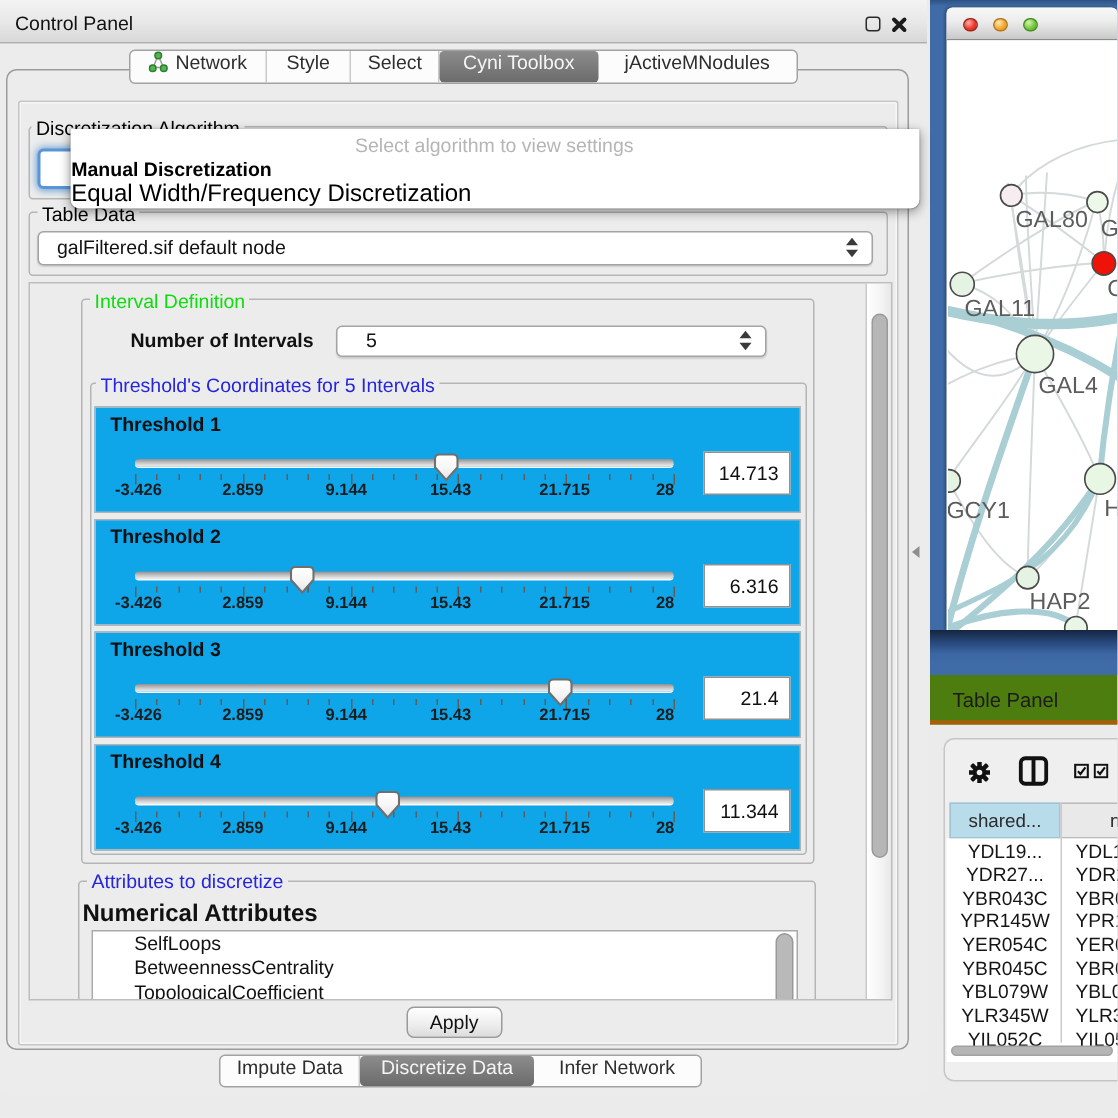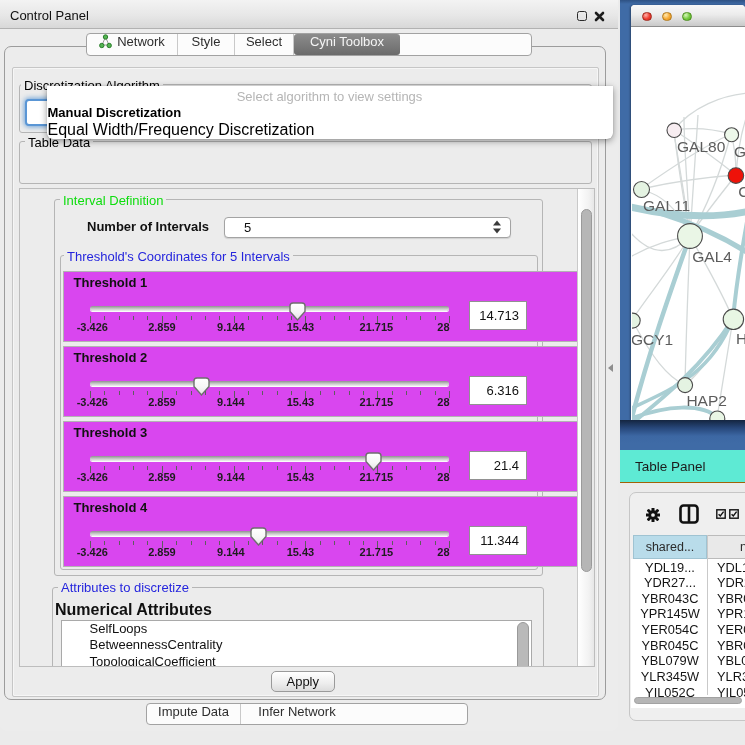--- a/index.html
+++ b/index.html
@@ -44,22 +44,22 @@
 #ddown { position:absolute; left:11.5px; top:85.5px; width:566px; height:53px; background:#fff;
   border-radius:0 0 6px 6px; box-shadow:0 2px 7px rgba(0,0,0,0.4), 0 0 1px rgba(0,0,0,0.3); z-index:30;margin-left:35px; }
 #ddown .r1 { position:absolute; top:3px; left:0; width:100%; text-align:center; font-size:13px; color:#b5b5b5; }
 #ddown .r2 { position:absolute; top:19px; left:1px; font-size:13px; font-weight:bold; color:#000; }
 #ddown .r3 { position:absolute; top:35px; left:1px; font-size:16px; color:#000; }
 
 #scrollpane { position:absolute; left:19px; top:188px; width:576px; height:479px;
   border:1px solid #bdbdbd; overflow:hidden; background:#ececec; }
 
 
-.tpanel { position:absolute; left:42.5px; width:527px; height:71px; border:1px solid #b3b3b3;
-  background:#d946ef; }
+.tpanel { position:absolute; left:42.5px; width:471px; height:71px; border:1px solid #b3b3b3;
+  background:#0ea5e9; }
 .tname { position:absolute; left:10px; top:3px; font-size:13px; font-weight:bold; color:#111; }
 .trk { position:absolute; left:26.5px; top:34.5px; width:359.0px; height:5px; border-radius:2.5px;
   background:linear-gradient(#909090,#c9c9c9 55%,#efefef); box-shadow:0 1px 0 #fafafa; }
 .thumb { position:absolute; top:30px; width:17px; height:19px; }
 .tk { position:absolute; top:44.5px; width:1px; background:#5e5e5e; }
 .tl { position:absolute; top:49px; transform:translateX(-50%); font-size:11px; font-weight:bold; color:#1d1d1d; }
 .vbox { position:absolute; left:405.5px; top:29px; width:58px; height:29px; background:#fff;
   border:1px solid #919191; font-size:13px; color:#111; text-align:right; line-height:27px;
   padding-right:7px; }
 
@@ -87,22 +87,22 @@
   background:linear-gradient(#2e5183 0px,#3f6ba6 4px,#3f6ba6); }
 #netwin { position:absolute; left:631px; top:5px; width:114px; height:415px; background:#fff;
   border-radius:4px 4px 0 0; box-shadow:-1px 0 2px rgba(0,0,0,0.35); }
 #nettitle { position:absolute; left:0; top:0; width:114px; height:22px;
   background:linear-gradient(#f8f8f8,#ececec 45%,#c9c9c9); border-bottom:1px solid #8d8d8d;
   border-radius:4px 4px 0 0; }
 .light { position:absolute; top:6.8px; width:9.5px; height:9.5px; border-radius:50%; }
 #netcanvas { position:absolute; left:1px; top:22px; width:113px; height:393px; background:#fff; overflow:hidden; }
 #botshadow { position:absolute; left:620px; top:420px; width:125px; height:30px;
   background:linear-gradient(#142540 0px,#27477a 8px,#3c67a3 16px,#3f6ba6 23px); }
-#tpbar { position:absolute; left:620px; top:450px; width:125px; height:33px; background:#5eead4;
-  border-bottom:1px solid #a16207; }
+#tpbar { position:absolute; left:620px; top:450px; width:125px; height:33px; background:#4d7c0f;
+  border-bottom:3px solid #a16207; }
 #tpbar span { position:absolute; left:15px; top:9px; font-size:13.5px; color:#1c1c1c; }
 #card { position:absolute; left:629px; top:491.5px; width:117px; height:229.5px; background:#efefef;
   border:1px solid #c6c6c6; border-radius:7px 0 0 7px; }
 #thead1 { position:absolute; left:633px; top:534.5px; width:74px; height:24.5px; background:#b9dcea;
   border:1px solid #9fc3d2; font-size:12.5px; color:#2b2b2b; text-align:center; line-height:23px; }
 #thead2 { position:absolute; left:707px; top:534.5px; width:38px; height:24.5px; background:#e9e9e9;
   border-top:1px solid #bbb; border-bottom:1px solid #bbb; font-size:12.5px; color:#2b2b2b; }
 #thead2 span { position:absolute; left:33px; top:4px; }
 #tbody { position:absolute; left:630.5px; top:559px; width:114.5px; height:148.8px; background:#fff; }
 .trow { position:absolute; left:633px; width:112px; height:15.65px; font-size:12.8px; color:#151515; }
@@ -126,20 +126,24 @@
   <div id="inpanel"></div>
 
   <div class="group" style="left:19px;top:84px;width:573px;height:49px"></div>
   <span class="gtitle" style="left:21px;top:78px">Discretization Algorithm</span>
   <div class="combo" style="left:25px;top:99px;width:561px;height:27px;border:2px solid #5a96d5;box-shadow:0 0 5px 1px rgba(90,150,213,0.85)">
       <span class="spnr"></span>
     </div>
 
   <div class="group" style="left:19px;top:141px;width:573px;height:43px"></div>
   <span class="gtitle" style="left:25px;top:135px">Table Data</span>
+  <div class="combo" style="left:25px;top:153.5px;width:556.5px;height:23px">
+    <span class="ctext">galFiltered.sif default node</span>
+      <span class="spnr"></span>
+  </div>
 
   <div id="scrollpane">
     <div class="group" style="left:33.5px;top:10px;width:489.5px;height:376.5px"></div>
     <span class="gtitle" style="left:40px;top:3.5px;color:#0ddd0d">Interval Definition</span>
 
     <div style="position:absolute;left:67px;top:29.5px;font-size:13px;font-weight:bold;color:#111">Number of Intervals</div>
     <div class="combo" style="left:204px;top:27.5px;width:286.5px;height:21px">
       <span class="ctext" style="left:19px">5</span>
         <span class="spnr"></span>
     </div>
@@ -365,23 +369,25 @@
             <line x1="6.5" y1="3" x2="10" y2="11"></line>
             <line x1="3" y1="11" x2="10" y2="11"></line>
           </g>
           <circle cx="6.5" cy="3" r="2.2" fill="#53b552" stroke="#2c7d2c"></circle>
           <circle cx="2.8" cy="11.5" r="2.2" fill="#53b552" stroke="#2c7d2c"></circle>
           <circle cx="10.2" cy="11.5" r="2.2" fill="#53b552" stroke="#2c7d2c"></circle>
         </svg>Network</div>
     <div class="tab" style="width:57px">Style</div>
     <div class="tab" style="width:59px">Select</div>
     <div class="tab dark" style="width:106px">Cyni Toolbox</div>
+    <div class="tab" style="width:133px">jActiveMNodules</div>
   </div>
   <div class="tabrow" style="left:146px;top:702.5px;width:322px;height:22.5px">
     <div class="tab" style="width:94px">Impute Data</div>
+    <div class="tab dark" style="width:116px">Discretize Data</div>
     <div class="tab" style="width:112px">Infer Network</div>
   </div>
 </div>
 
 <div id="blueframe"></div>
 <div id="netwin">
   <div id="nettitle">
     <div class="light" style="left:11.3px;background:radial-gradient(circle at 35% 30%,#ffb2aa,#ee3b2f 55%,#c3291d);border:1px solid #a1271c"></div>
     <div class="light" style="left:31.3px;background:radial-gradient(circle at 35% 30%,#ffeab2,#f6a832 55%,#d88d20);border:1px solid #b27a1b"></div>
     <div class="light" style="left:51.3px;background:radial-gradient(circle at 35% 30%,#d8f6ba,#74c93e 55%,#54a823);border:1px solid #4c8f1f"></div>

